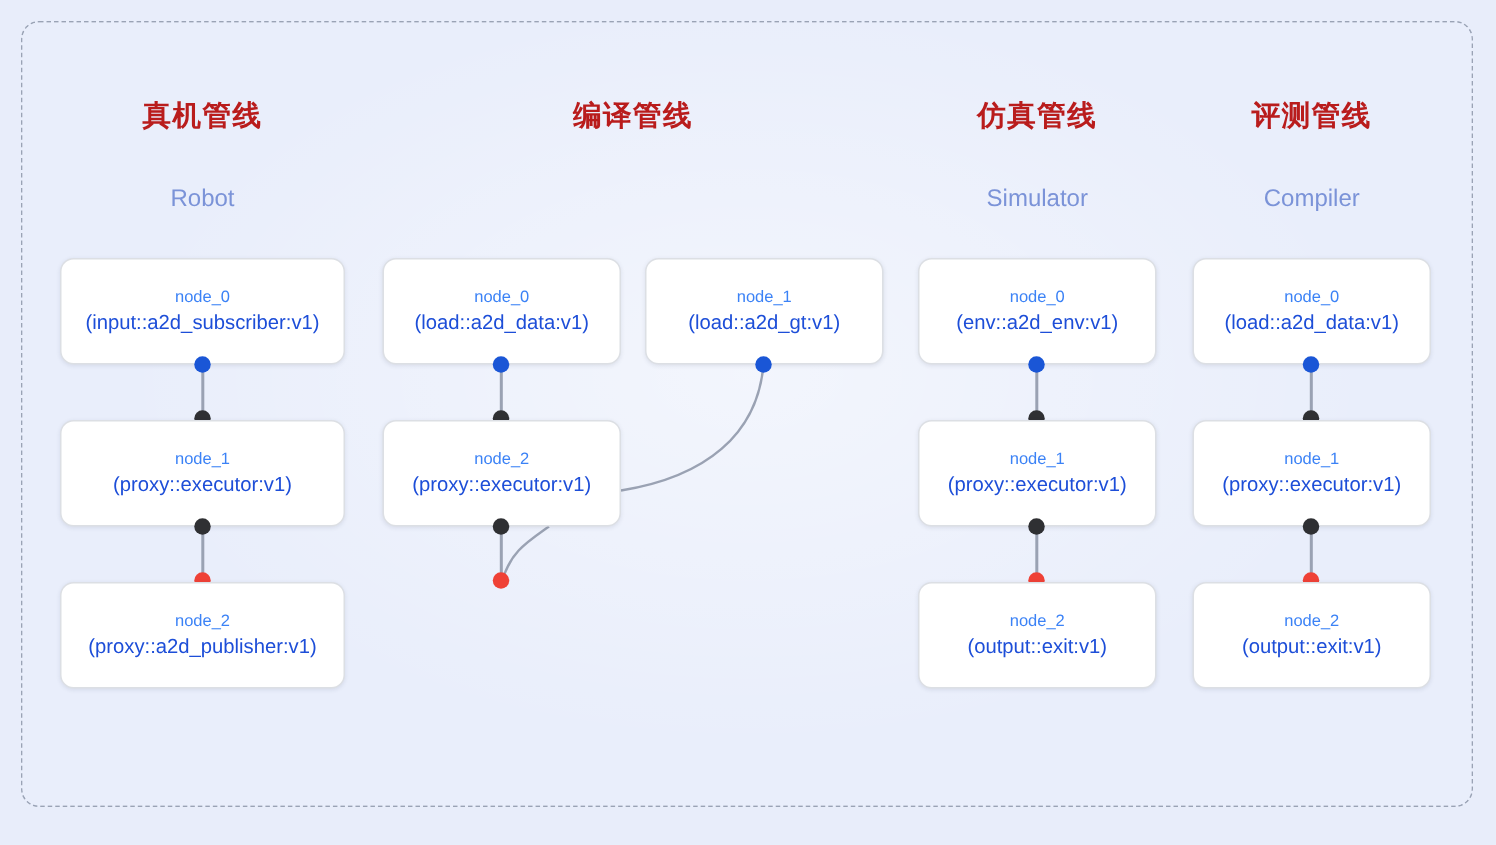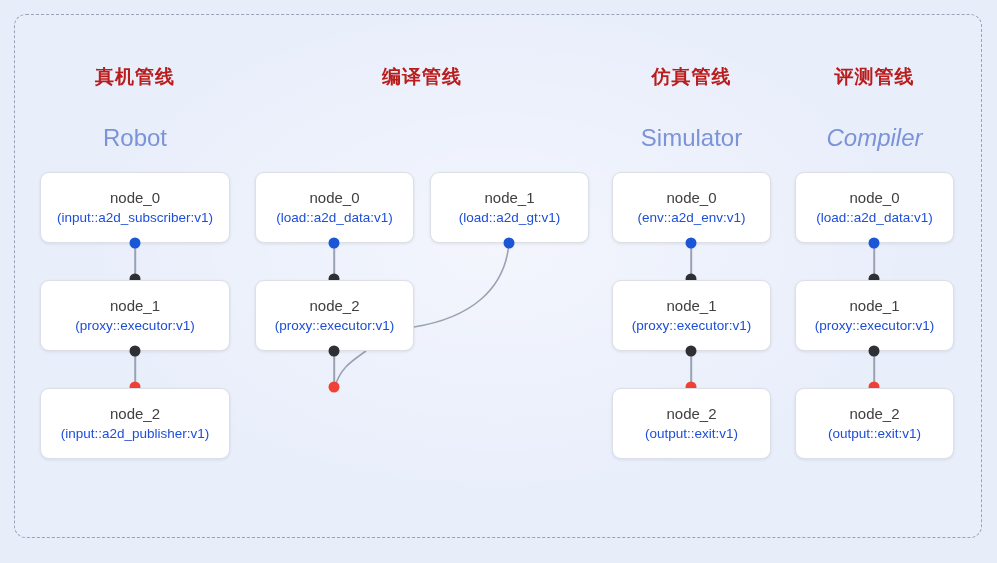--- a/index.html
+++ b/index.html
@@ -50,43 +50,43 @@
     text-align: center;
     font-size: 19px;
     font-weight: bold;
     color: #b91c1c;
     letter-spacing: 1px;
     white-space: nowrap;
   }
   .col-title-en {
     position: absolute;
     text-align: center;
-    font-size: 24px;
+    font-size: 16px;
     font-weight: normal;
     color: #7b93d8;
     white-space: nowrap;
   }
 
   
   .node {
     position: absolute;
     box-sizing: border-box;
     background: #ffffff;
     border: 1px solid #dcdfe4;
     border-radius: 9px;
     box-shadow: 0 1px 3px rgba(40,50,80,0.10);
     display: flex;
     flex-direction: column;
     align-items: center;
     justify-content: center;
     line-height: 1.35;
   }
   .node .nm {
-    font-size: 15px;
-    color: #404040;
+    font-size: 11px;
+    color: #3b82f6;
     white-space: nowrap;
   }
   .node .sig {
     font-size: 13.5px;
     color: #1d4ed8;
     white-space: nowrap;
   }
 
   
   .port {
@@ -130,21 +130,21 @@
 
   <div class="col-title-cn" style="left:40px;  top:64px;  width:190px;">真机管线</div>
   <div class="col-title-en" style="left:40px;  top:124px; width:190px;">Robot</div>
 
   <div class="col-title-cn" style="left:255px; top:64px;  width:334px;">编译管线</div>
 
   <div class="col-title-cn" style="left:612px; top:64px;  width:159px;">仿真管线</div>
   <div class="col-title-en" style="left:612px; top:124px; width:159px;">Simulator</div>
 
   <div class="col-title-cn" style="left:795px; top:64px;  width:159px;">评测管线</div>
-  <div class="col-title-en" style="left:795px; top:124px; width:159px;font-style:italic;">Compiler</div>
+  <div class="col-title-en" style="left:795px; top:124px; width:159px;">Compiler</div>
 
   <div class="edge-v" style="left:135px; top:242px; height:38px;"></div>
   <div class="edge-v" style="left:135px; top:350px; height:38px;"></div>
 
   <div class="edge-v" style="left:334px; top:242px; height:38px;"></div>
   <div class="edge-v" style="left:334px; top:350px; height:38px;"></div>
 
   <div class="edge-v" style="left:691px; top:242px; height:38px;"></div>
   <div class="edge-v" style="left:691px; top:350px; height:38px;"></div>
 
@@ -165,21 +165,21 @@
   <div class="port black" style="left:135px; top:279px;"></div>
   <div class="node" style="left:40px; top:280px; width:190px; height:71px;">
     <div class="nm">node_1</div>
     <div class="sig">(proxy::executor:v1)</div>
   </div>
   <div class="port black" style="left:135px; top:351px;"></div>
 
   <div class="port red" style="left:135px; top:387px;"></div>
   <div class="node" style="left:40px; top:388px; width:190px; height:71px;">
     <div class="nm">node_2</div>
-    <div class="sig">(input::a2d_publisher:v1)</div>
+    <div class="sig">(proxy::a2d_publisher:v1)</div>
   </div>
 
   <div class="node" style="left:255px; top:172px; width:159px; height:71px;">
     <div class="nm">node_0</div>
     <div class="sig">(load::a2d_data:v1)</div>
   </div>
   <div class="port blue" style="left:334px; top:243px;"></div>
 
   <div class="node" style="left:430px; top:172px; width:159px; height:71px;">
     <div class="nm">node_1</div>

